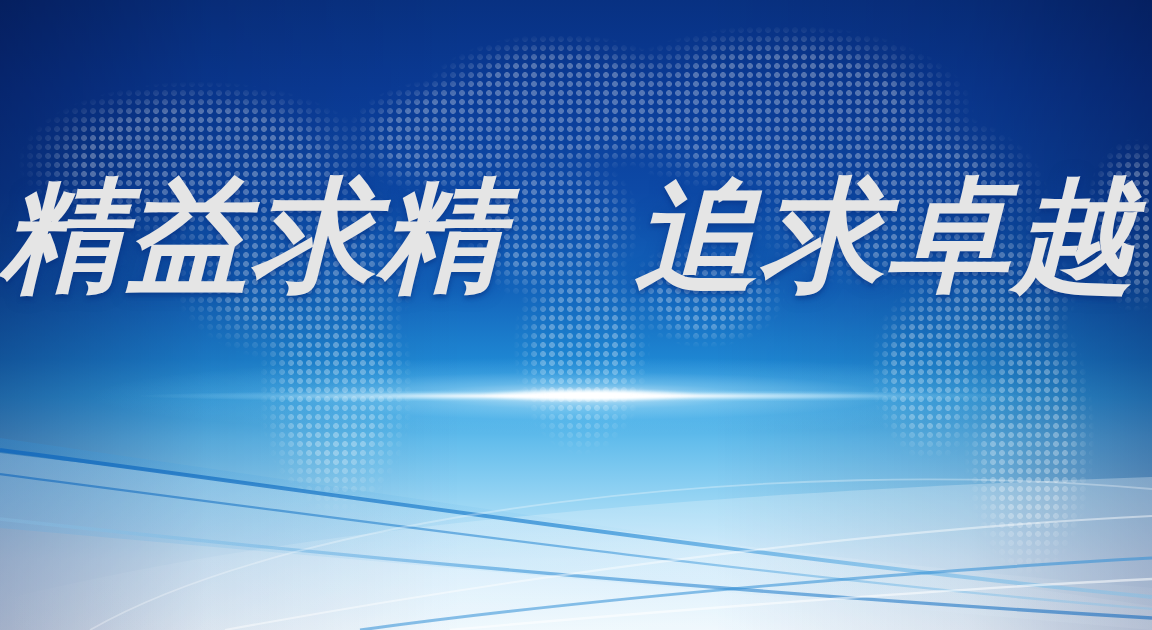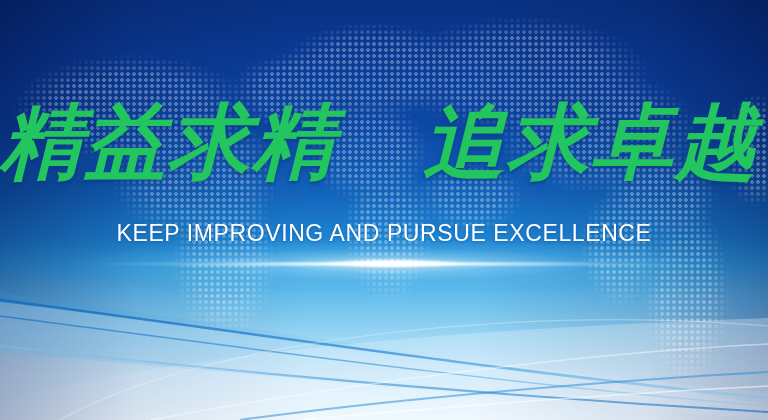--- a/index.html
+++ b/index.html
@@ -153,24 +153,24 @@
     background: radial-gradient(ellipse 75px 4.5px at 75px 4.5px,
       #ffffff 0%, #ffffff 38%, rgba(255,255,255,0.55) 70%, rgba(255,255,255,0) 100%);
     filter: blur(0.6px);
     pointer-events: none;
   }
 
   
   .headline {
     position: absolute;
     left: 0;
-    top: 86px;
+    top: 102px;
     width: 680px;
     text-align: center;
-    color: #22c55e;
+    color: #e5e5e5;
     font-family: "DejaVu Serif", serif;
     font-size: 82px;
     line-height: 110px;
     font-weight: 700;
     font-style: italic;
     letter-spacing: 2px;
     white-space: nowrap;
     text-shadow:
       0 0 10px rgba(10,60,150,0.50),
       0 2px 3px rgba(6,36,110,0.40);
@@ -257,15 +257,14 @@
   <div class="flare-glow"></div>
   <div class="flare-core"></div>
   <div class="flare-hot"></div>
 
   <div class="headline">
     <span>精益求精</span>
     <span class="gap"></span>
     <span>追求卓越</span>
   </div>
 
-  <div class="subtitle">KEEP IMPROVING AND PURSUE EXCELLENCE</div>
 
 </div>
 
 </body></html>

